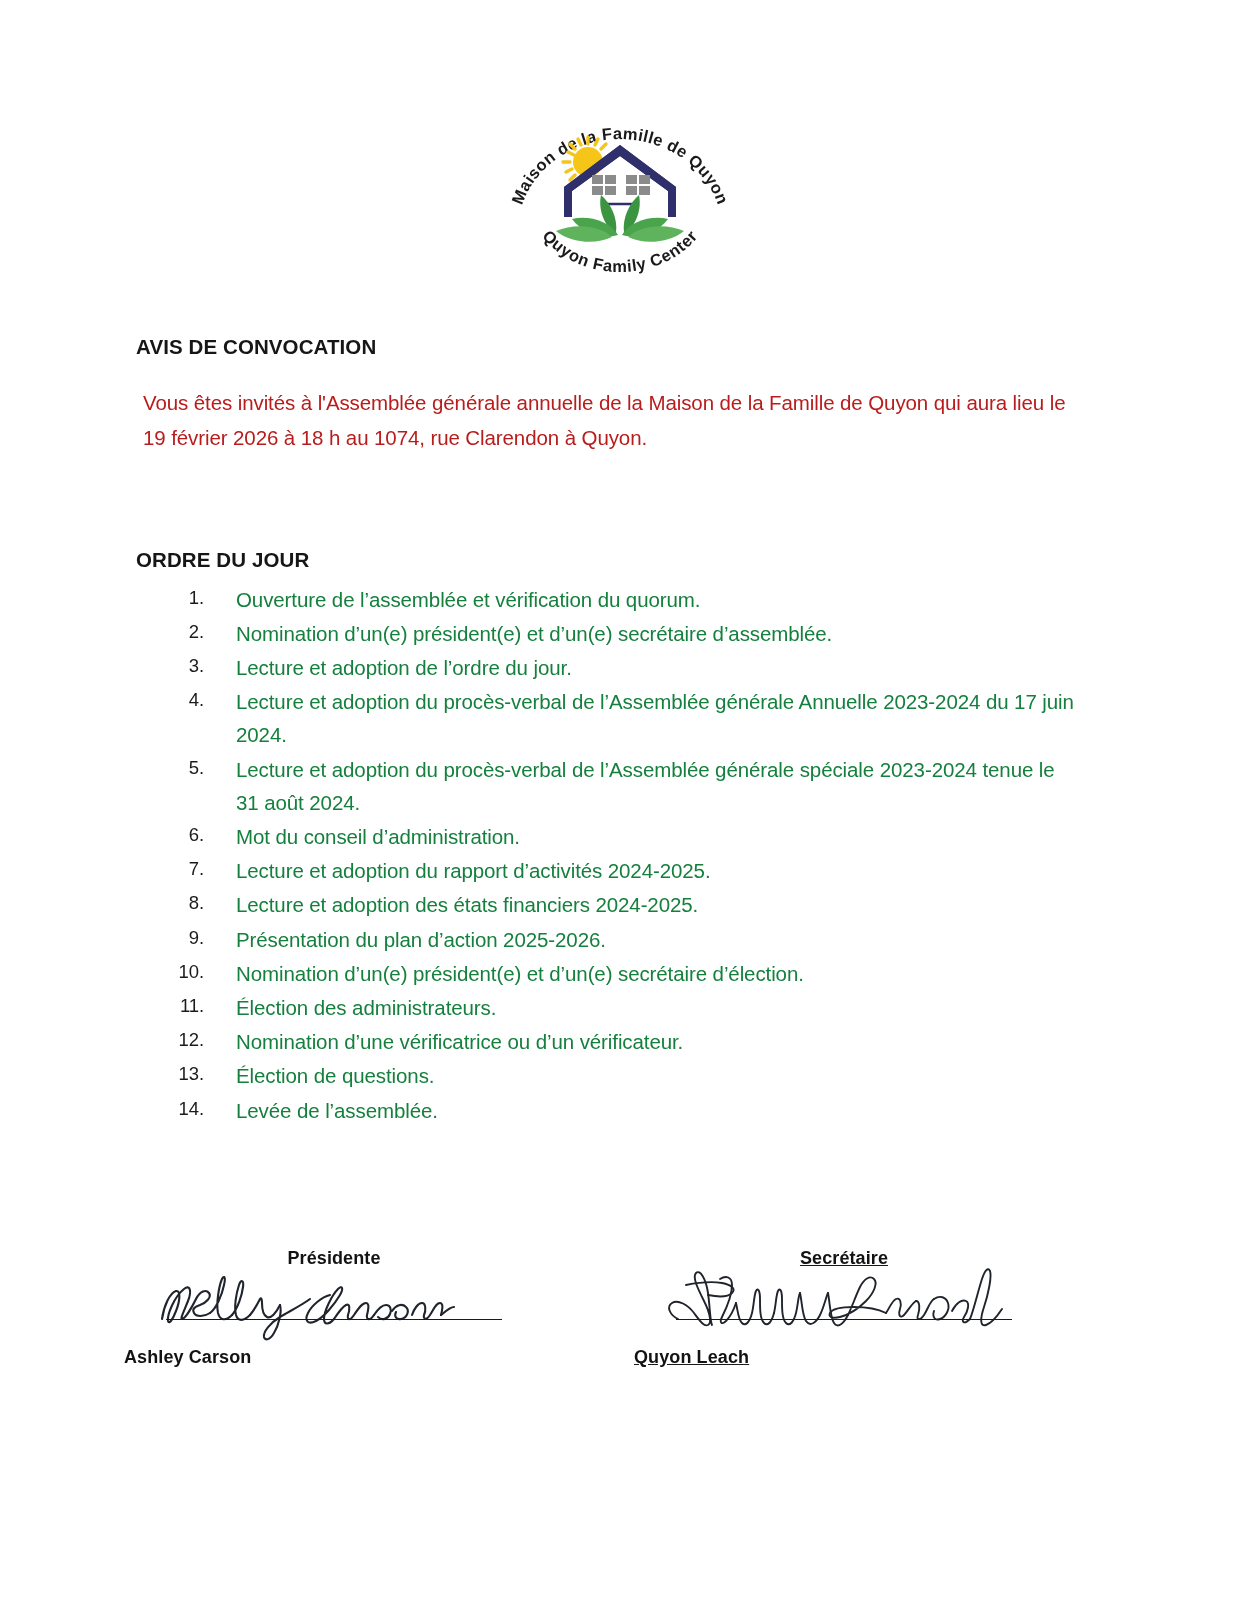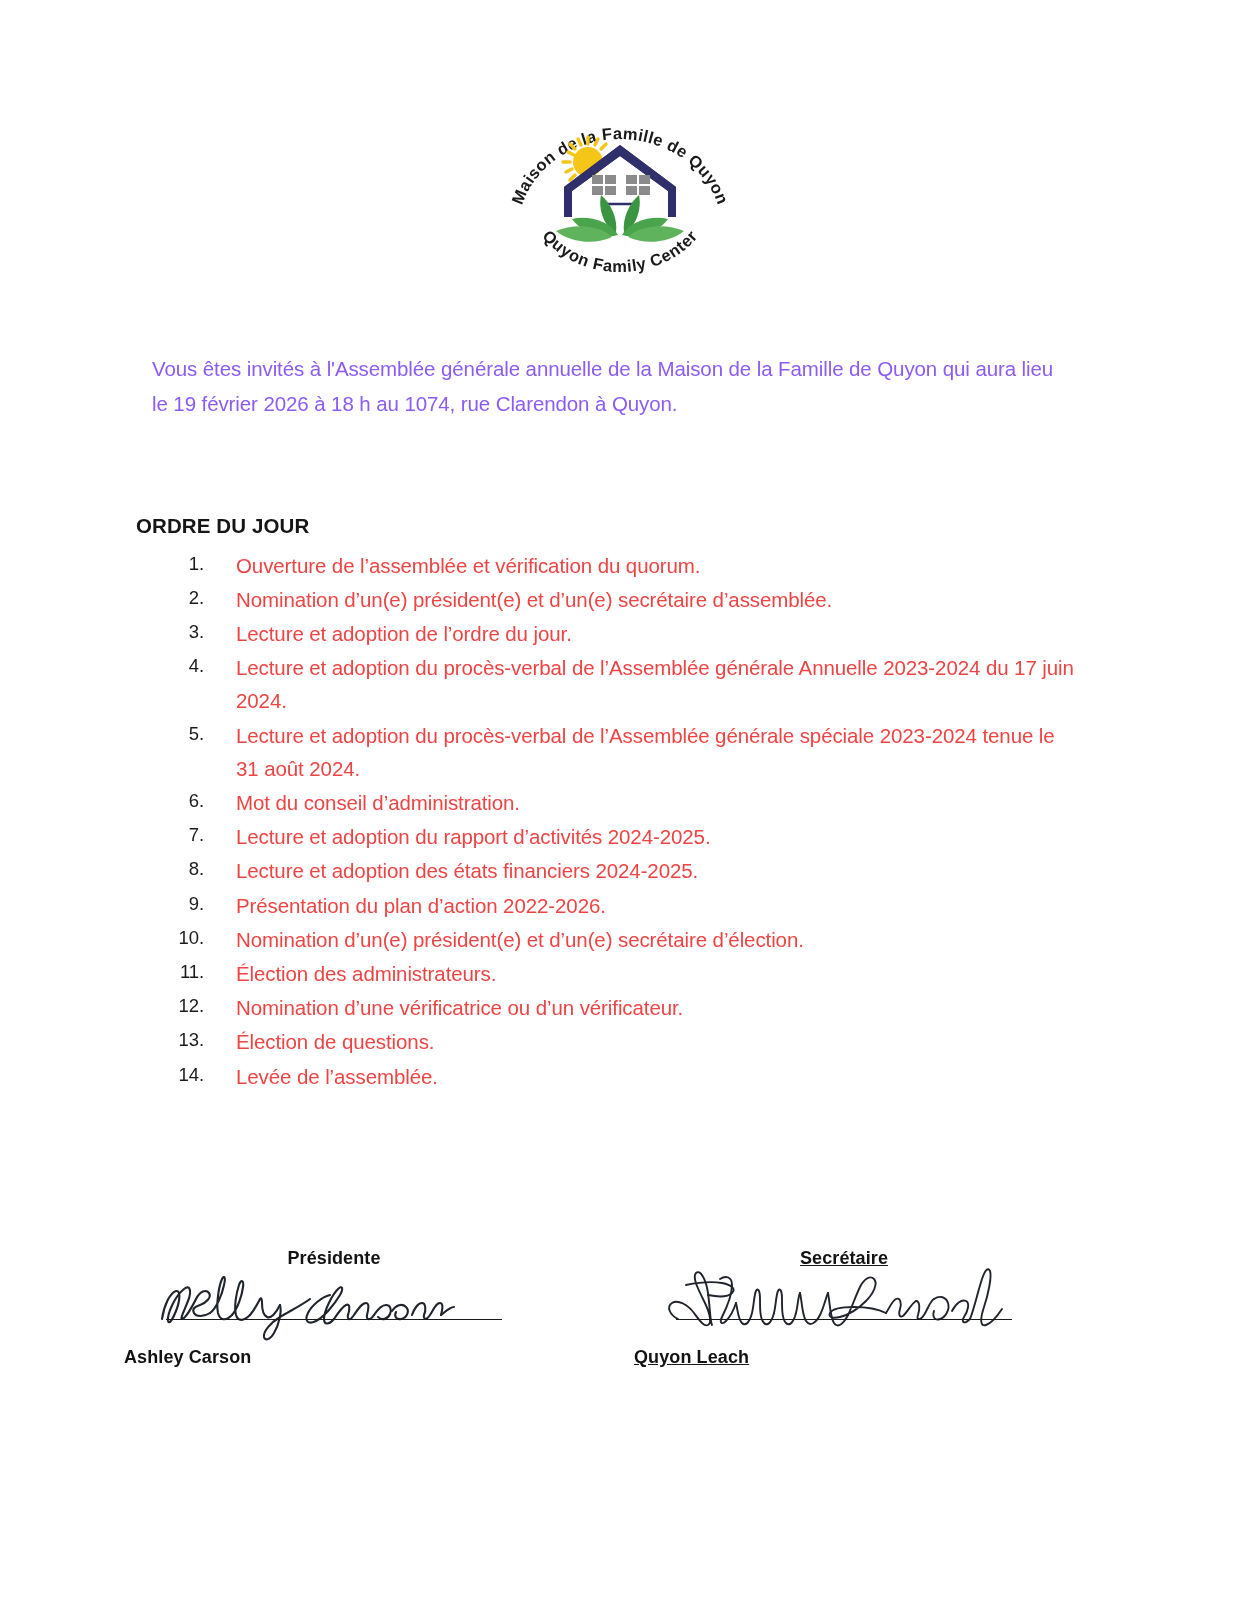--- a/index.html
+++ b/index.html
@@ -53,22 +53,22 @@
     font-weight: bold;
     font-size: 20.5px;
     letter-spacing: 0.1px;
     color: #161616;
     margin: 0 0 26px 0;
     font-stretch: condensed;
   }
   .intro {
     font-size: 20.5px;
     line-height: 1.72;
-    color: #8b5cf6;
-    margin: 16px;
+    color: #b91c1c;
+    margin: 7px;
     letter-spacing: -0.1px;
     max-width: 940px;
   }
 
   .agenda-title {
     font-weight: bold;
     font-size: 20.5px;
     letter-spacing: 0.1px;
     color: #161616;
     margin: 92px 0 11px 0;
@@ -78,21 +78,21 @@
     margin: 0;
     padding: 0;
     list-style: none;
     counter-reset: agenda;
   }
   ol.agenda > li {
     position: relative;
     counter-increment: agenda;
     font-size: 20.5px;
     line-height: 1.62;
-    color: #ef4444;
+    color: #15803d;
     padding-left: 100px;
     margin-bottom: 1px;
     letter-spacing: -0.1px;
     min-height: 26px;
   }
   ol.agenda > li::before {
     content: counter(agenda) ".";
     position: absolute;
     left: 0;
     width: 68px;
@@ -220,20 +220,21 @@
 
         <text font-family="Liberation Sans, sans-serif" font-size="16.5" font-weight="600" fill="#1a1a1a" letter-spacing="0.6">
           <textPath href="#arcBottom" startOffset="50%" text-anchor="middle">Quyon Family Center</textPath>
         </text>
       </svg>
     </div>
   </div>
 
   <div class="content">
 
+    <h1 class="section-title">AVIS DE CONVOCATION</h1>
 
     <p class="intro">Vous êtes invités à l'Assemblée générale annuelle de la Maison de la Famille de Quyon qui aura lieu le 19 février 2026 à 18 h au 1074, rue Clarendon à Quyon.</p>
 
     <h2 class="agenda-title">ORDRE DU JOUR</h2>
 
     <ol class="agenda">
       <li>
           <span class="li-text">Ouverture de l’assemblée et vérification du quorum.</span>
         </li>
       <li>
@@ -251,21 +252,21 @@
       <li>
           <span class="li-text">Mot du conseil d’administration.</span>
         </li>
       <li>
           <span class="li-text">Lecture et adoption du rapport d’activités 2024-2025.</span>
         </li>
       <li>
           <span class="li-text">Lecture et adoption des états financiers 2024-2025.</span>
         </li>
       <li>
-          <span class="li-text">Présentation du plan d’action 2022-2026.</span>
+          <span class="li-text">Présentation du plan d’action 2025-2026.</span>
         </li>
       <li>
           <span class="li-text">Nomination d’un(e) président(e) et d’un(e) secrétaire d’élection.</span>
         </li>
       <li>
           <span class="li-text">Élection des administrateurs.</span>
         </li>
       <li>
           <span class="li-text">Nomination d’une vérificatrice ou d’un vérificateur.</span>
         </li>

